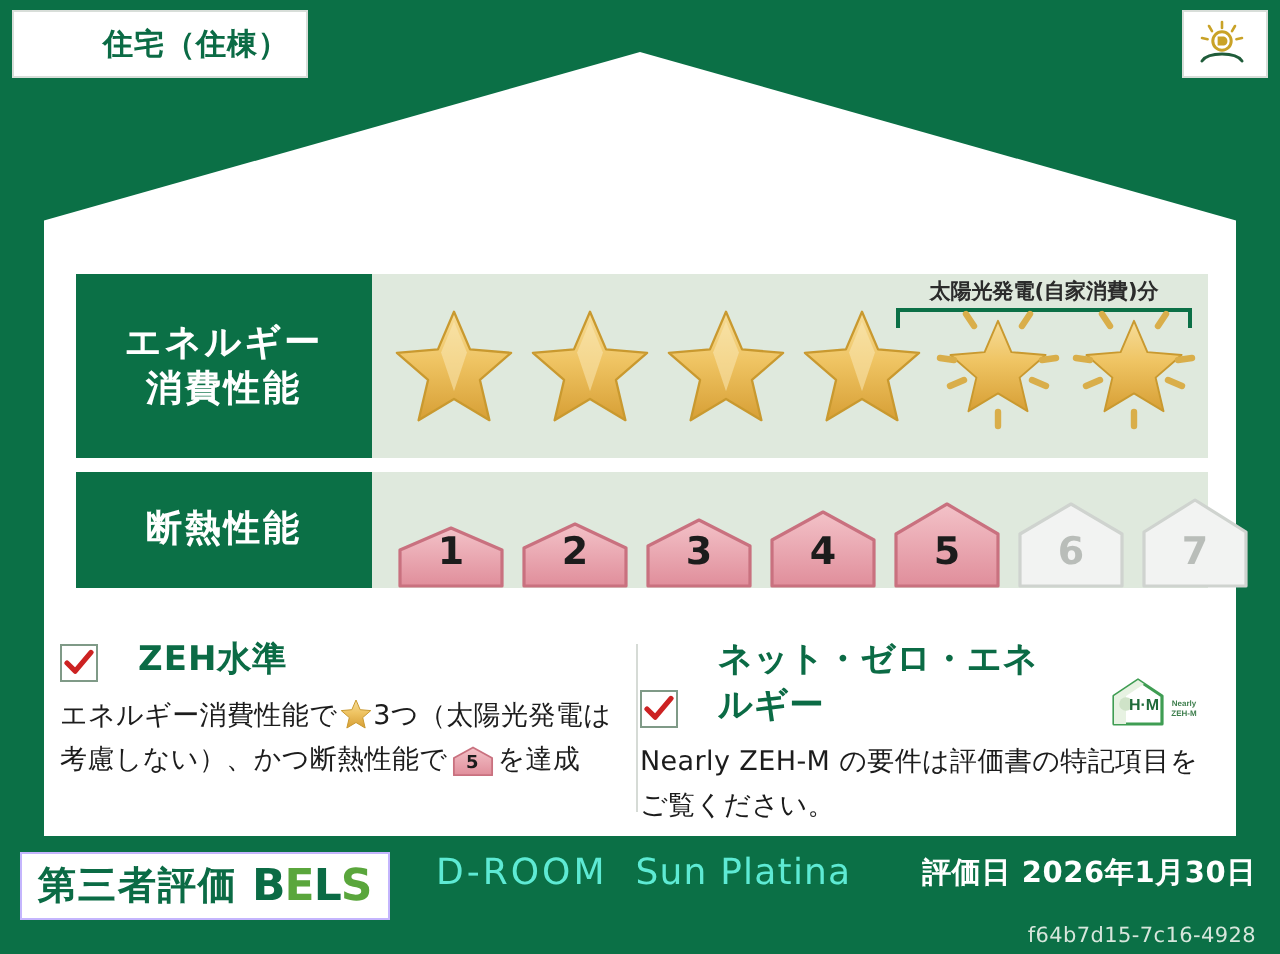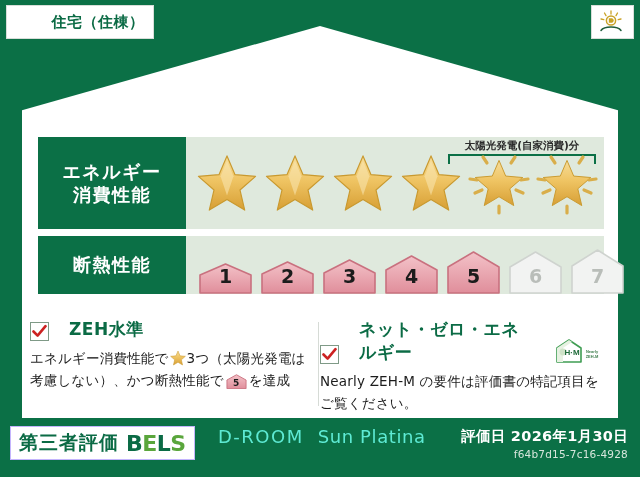--- a/index.html
+++ b/index.html
@@ -112,21 +112,21 @@
   .bels-jp{font-size:19px;font-weight:bold;color:#0b6b45;letter-spacing:1px;}
   .bels-mark{font-size:22px;font-weight:bold;letter-spacing:-0.5px;}
   .bels-mark .b1{color:#0b6b45;}
   .bels-mark .b2{color:#5aa63c;}
   .prop-name{
     position:absolute;left:218px;top:8px;font-size:18px;color:#5eead4;letter-spacing:1.5px;
   }
   .prop-name .p2{margin-left:14px;letter-spacing:.6px;}
   .eval{position:absolute;right:12px;top:9px;text-align:right;}
   .eval-date{font-size:14.5px;font-weight:bold;color:#ffffff;letter-spacing:.3px;}
-  .eval-id{font-size:10.5px;color:#d7e6dc;margin-top:2px;letter-spacing:.2px;}
+  .eval-id{font-size:10.5px;color:#d7e6dc;margin-top:16px;letter-spacing:.2px;}
 </style>
 </head>
 <body>
 
 <div class="label-root">
 
   <div class="panel"></div>
 
   <div class="tag-housing">
     <span>住宅（住棟）</span>

